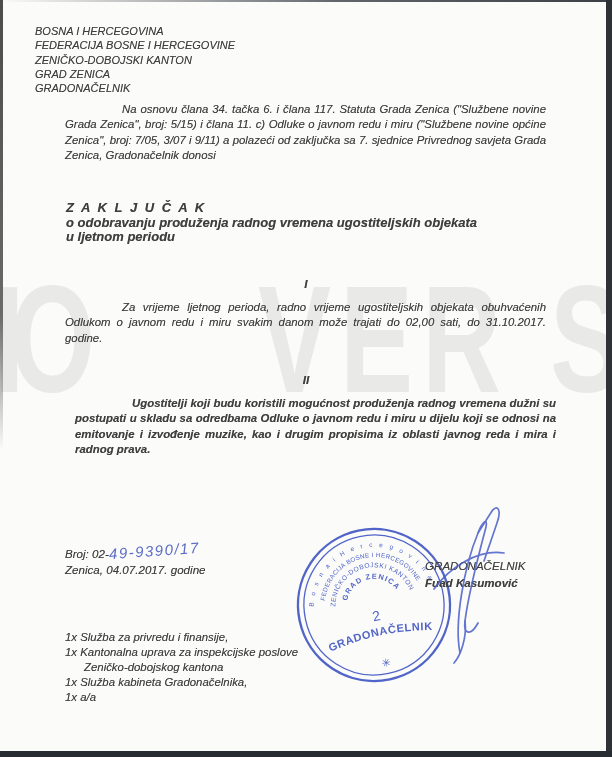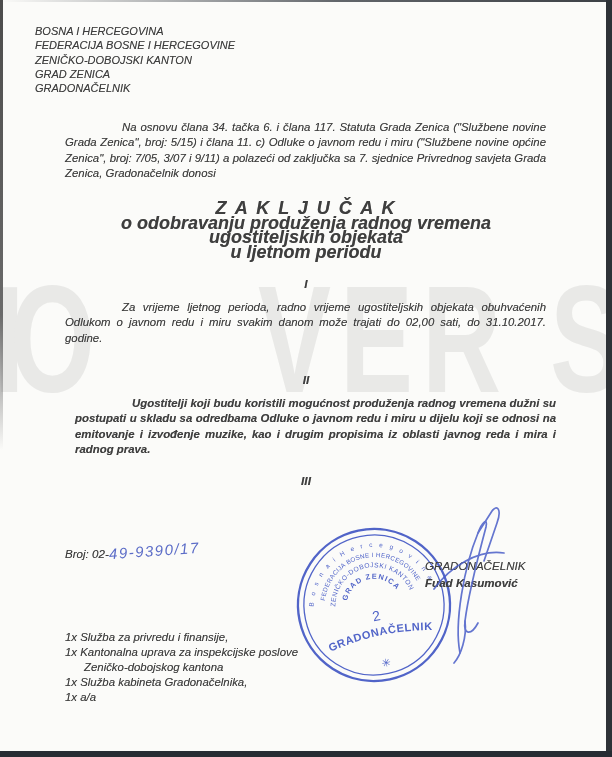--- a/index.html
+++ b/index.html
@@ -31,24 +31,24 @@
   .wm-3 { left:340px; }
   .wm-4 { left:422px; }
   .wm-5 { left:550px; }
 
   .abs { position:absolute; z-index:2; }
 
   .header-block { left:35px; top:24px; width:300px; 
                   font-size:11px; line-height:14.3px; }
 
   .para { text-align:justify; font-size:11.4px; line-height:15.4px; }
-  .intro { left:65px; top:120px; width:481px; text-indent:57px; }
+  .intro { left:65px; top:102px; width:481px; text-indent:57px; }
 
-  .title-block { left:66px; top:201px; width:480px; text-align:center;
-                 font-weight:bold; font-size:18px; line-height:14.6px; }
+  .title-block { left:66px; top:201px; width:480px; text-align:left;
+                 font-weight:bold; font-size:13px; line-height:14.6px; }
   .title-main { letter-spacing:2px; }
 
   .sec-num { left:66px; width:480px; text-align:center; font-weight:bold; font-size:11.8px; }
   .num-1 { top:277px; }  .num-2 { top:373px; }  .num-3 { top:474px; }
   .body-1 { left:65px; top:300px; width:481px; text-indent:57px; }
   .body-2 { left:75px; top:396px; width:481px; text-indent:57px;font-weight:bold; }
   .body-3 { left:65px; top:496px; width:481px; text-indent:57px; }
 
   .meta { left:65px; top:545px; font-size:11.6px; line-height:16px; }
   .handwritten { display:inline-block; font-size:15px; color:#5b6cc7;
@@ -92,26 +92,26 @@
     <div>o odobravanju produženja radnog vremena ugostiteljskih objekata</div>
     <div>u ljetnom periodu</div>
   </div>
 
   <div class="abs sec-num num-1 doc-text">I</div>
   <div class="abs para body-1 doc-text">Za vrijeme ljetnog perioda, radno vrijeme ugostiteljskih objekata obuhvaćenih Odlukom o javnom redu i miru svakim danom može trajati do 02,00 sati, do 31.10.2017. godine.</div>
 
   <div class="abs sec-num num-2 doc-text">II</div>
   <div class="abs para body-2 doc-text">Ugostitelji koji budu koristili mogućnost produženja radnog vremena dužni su postupati u skladu sa odredbama Odluke o javnom redu i miru u dijelu koji se odnosi na emitovanje i izvođenje muzike, kao i drugim propisima iz oblasti javnog reda i mira i radnog prava.</div>
 
-  <div class="abs sec-num num-3 doc-text">III</div>
 
   <div class="abs meta doc-text">
     <div>
       <span>Broj: 02-</span><span class="handwritten">49-9390/17</span>
     </div>
+    <div>Zenica, 04.07.2017. godine</div>
   </div>
 
   <div class="abs stamp-wrap">
     <svg width="170" height="170" viewBox="-85 -85 170 170">
       <g transform="rotate(-12)" fill="#3a50c2" opacity="0.88">
         <circle cx="0" cy="0" r="76" fill="none" stroke="#3a50c2" stroke-width="2.4"></circle>
         <circle cx="0" cy="0" r="70" fill="none" stroke="#3a50c2" stroke-width="1.3"></circle>
         <defs>
           <path id="arcTop" d="M -60,14 A 61,61 0 1,1 60,14" fill="none"></path>
           <path id="arcFed" d="M -49,12 A 50,50 0 1,1 49,12" fill="none"></path>

